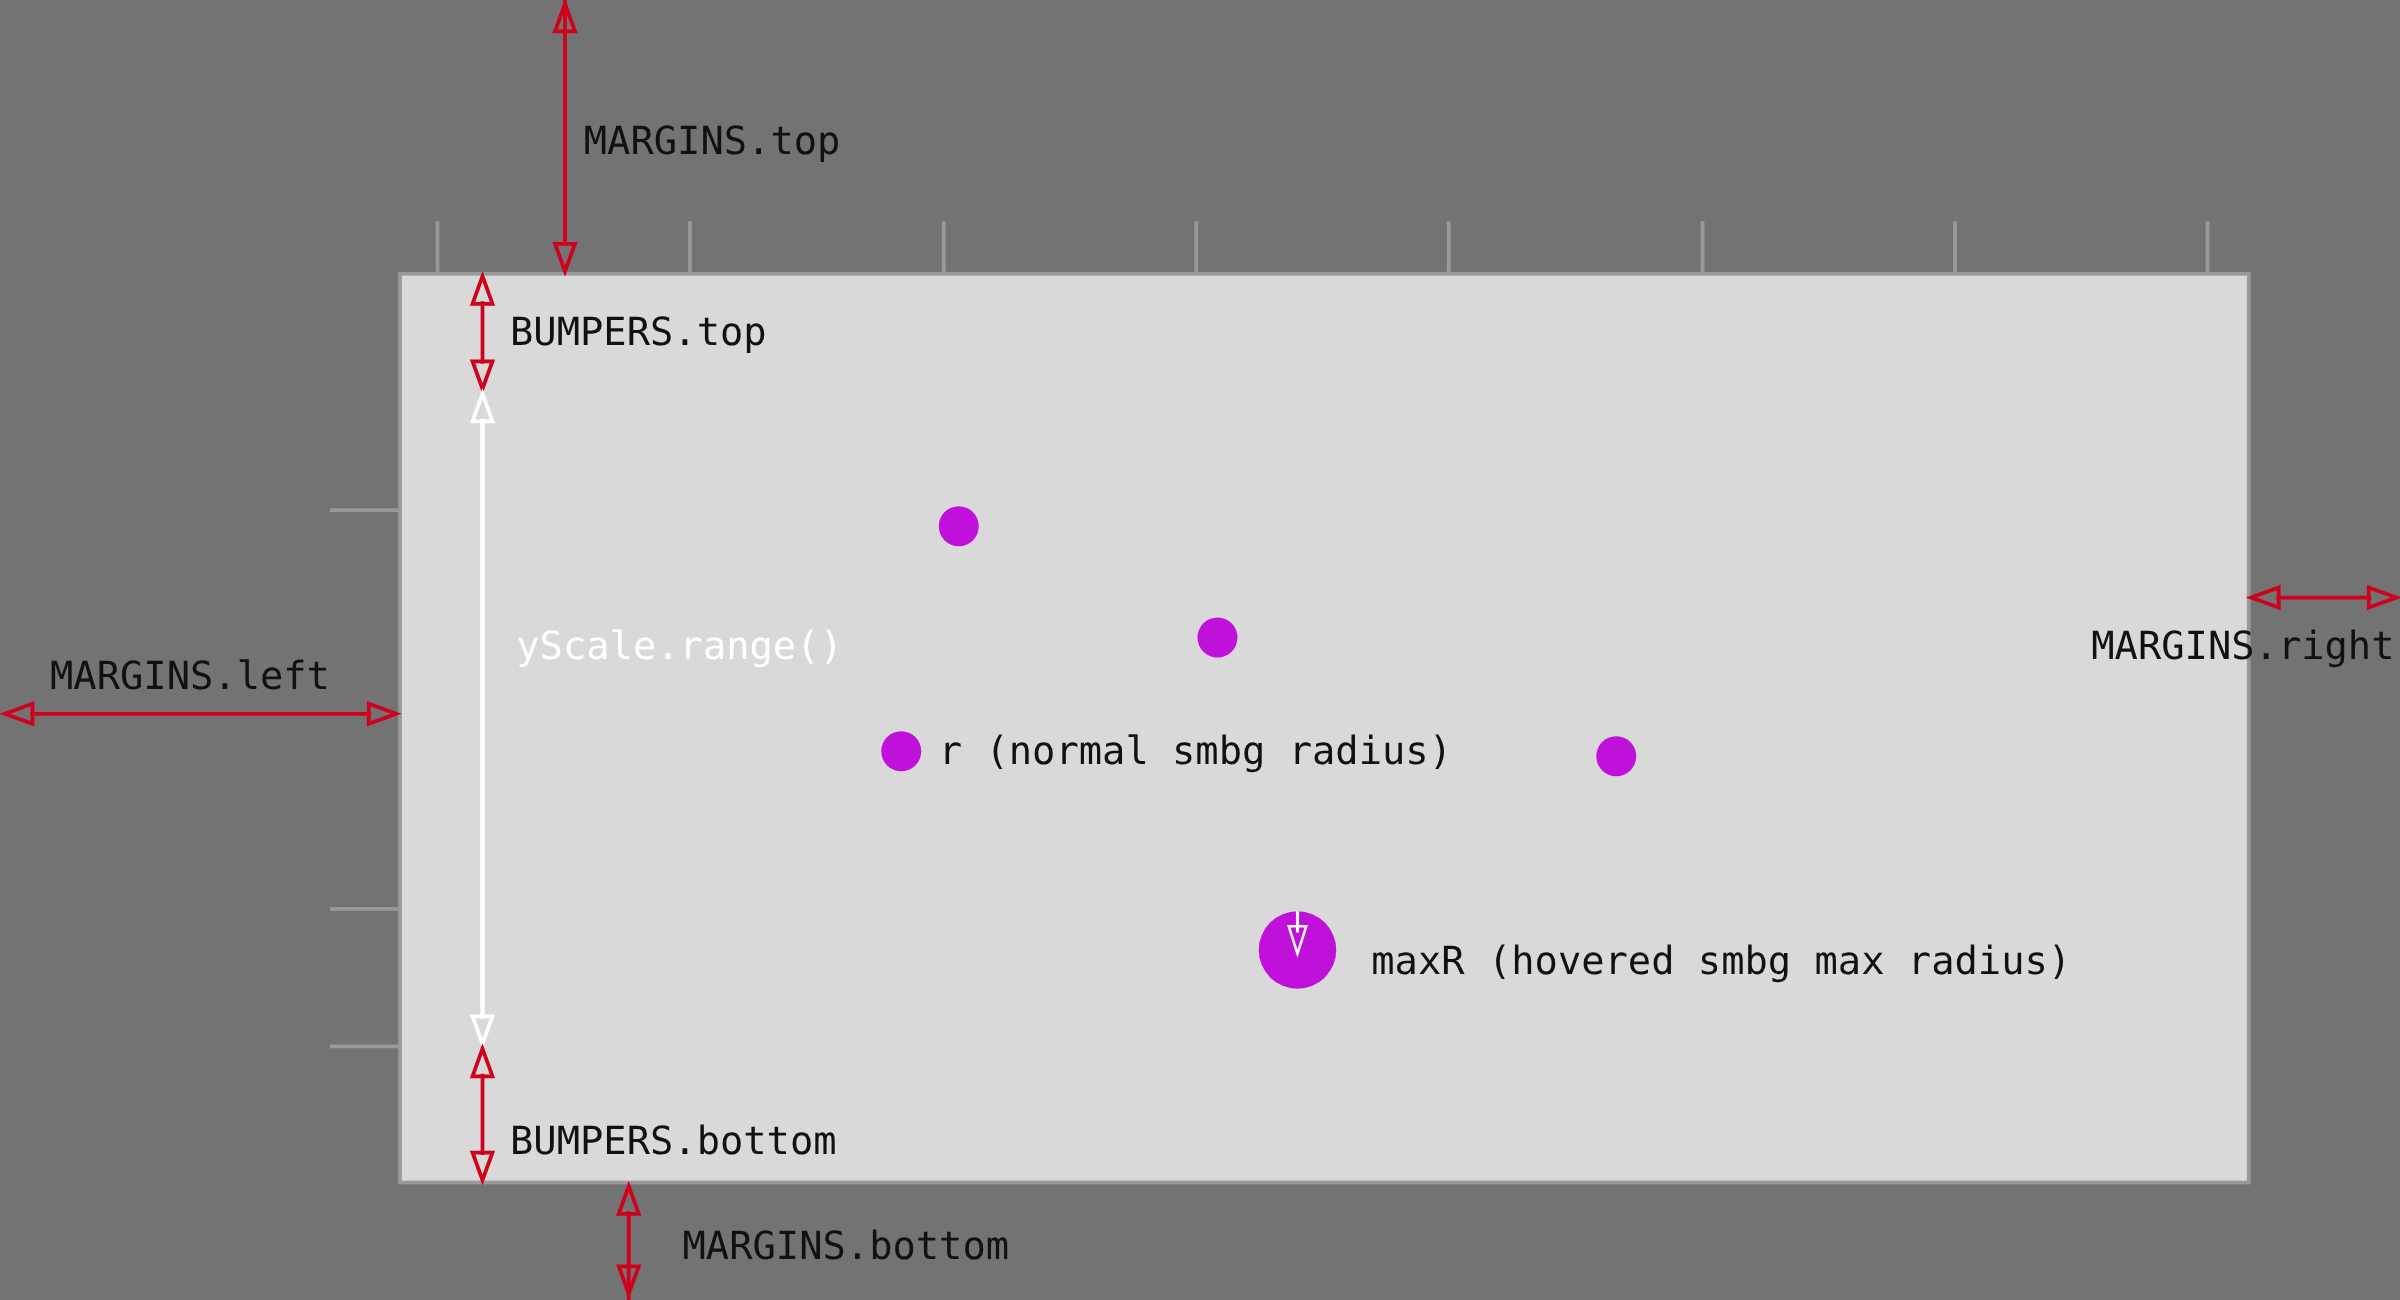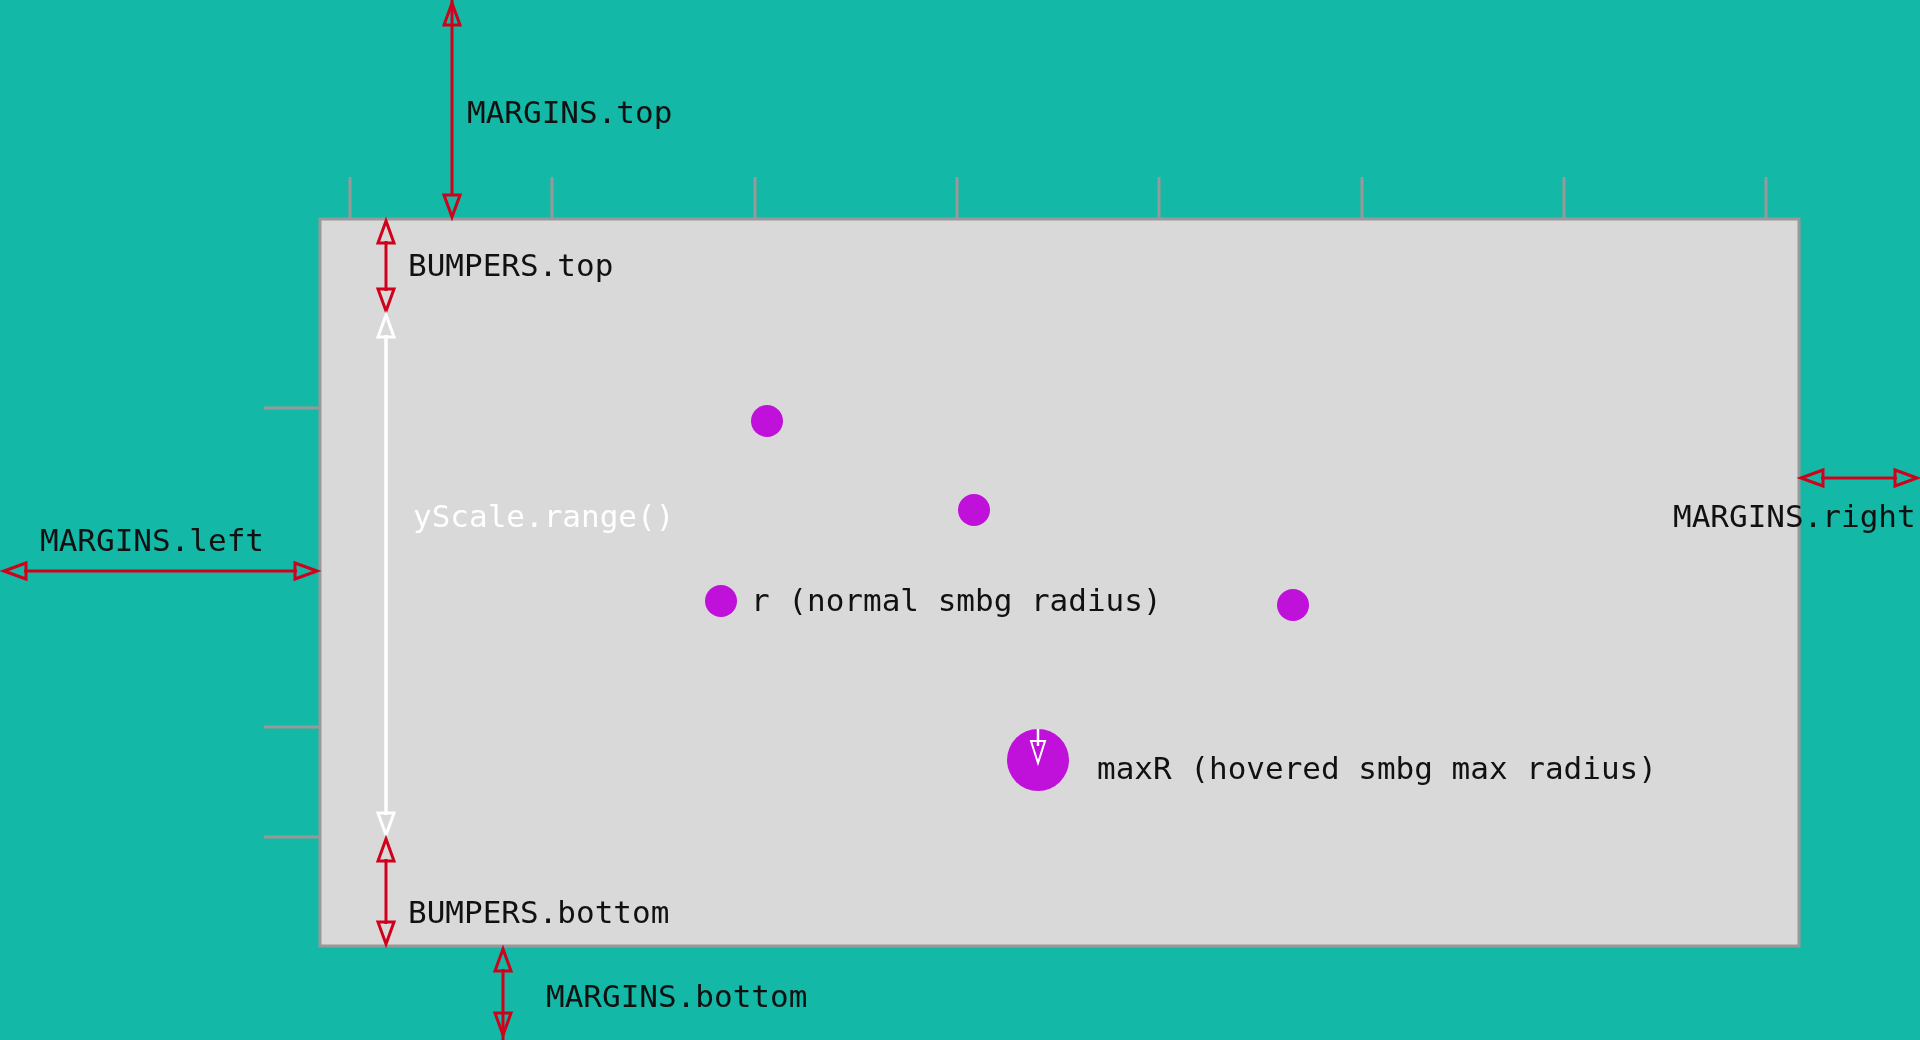--- a/index.html
+++ b/index.html
@@ -1,16 +1,16 @@
 <!DOCTYPE html>
 <html style="--annotation-red: #d0021b; --smbg-magenta: #bf11d9; --plot-fill: #d9d9d9; --axis-gray: #999999; --label-black: #111111; --arrow-white: #ffffff;"><head>
 <meta charset="utf-8">
 <style>
   html,body{margin:0;padding:0;background:#ffffff;}
-  .stage{position:relative;width:1920px;height:1040px;background:#14b8a6;overflow:hidden;}
+  .stage{position:relative;width:1920px;height:1040px;background:#737373;overflow:hidden;}
   svg{display:block;}
   text{
     font-family:"DejaVu Sans Mono","Liberation Mono",monospace;
     font-size:31px;
     fill:var(--label-black,#111111);
     white-space:pre;
   }
   .tick{stroke:var(--axis-gray,#999999);stroke-width:3;}
   .plot{fill:var(--plot-fill,#d9d9d9);stroke:var(--axis-gray,#999999);stroke-width:3;}
   .red-shaft{stroke:var(--annotation-red,#d0021b);stroke-width:3;fill:none;}

